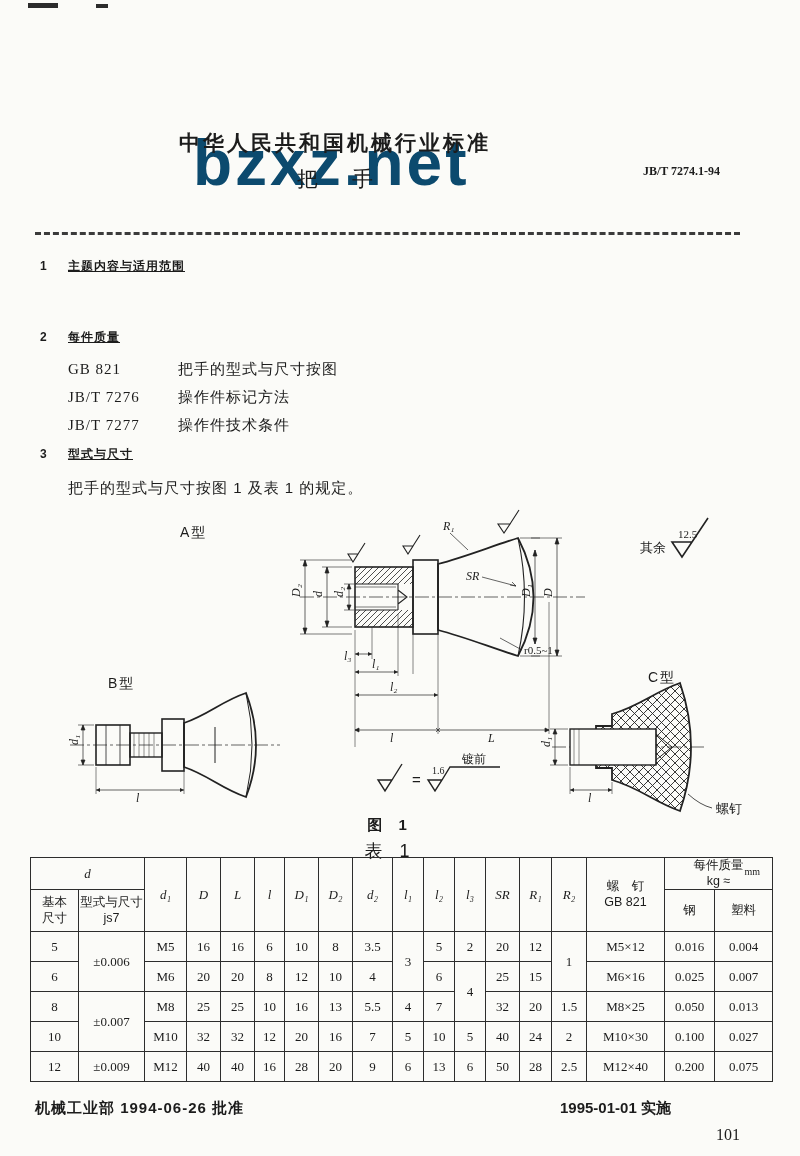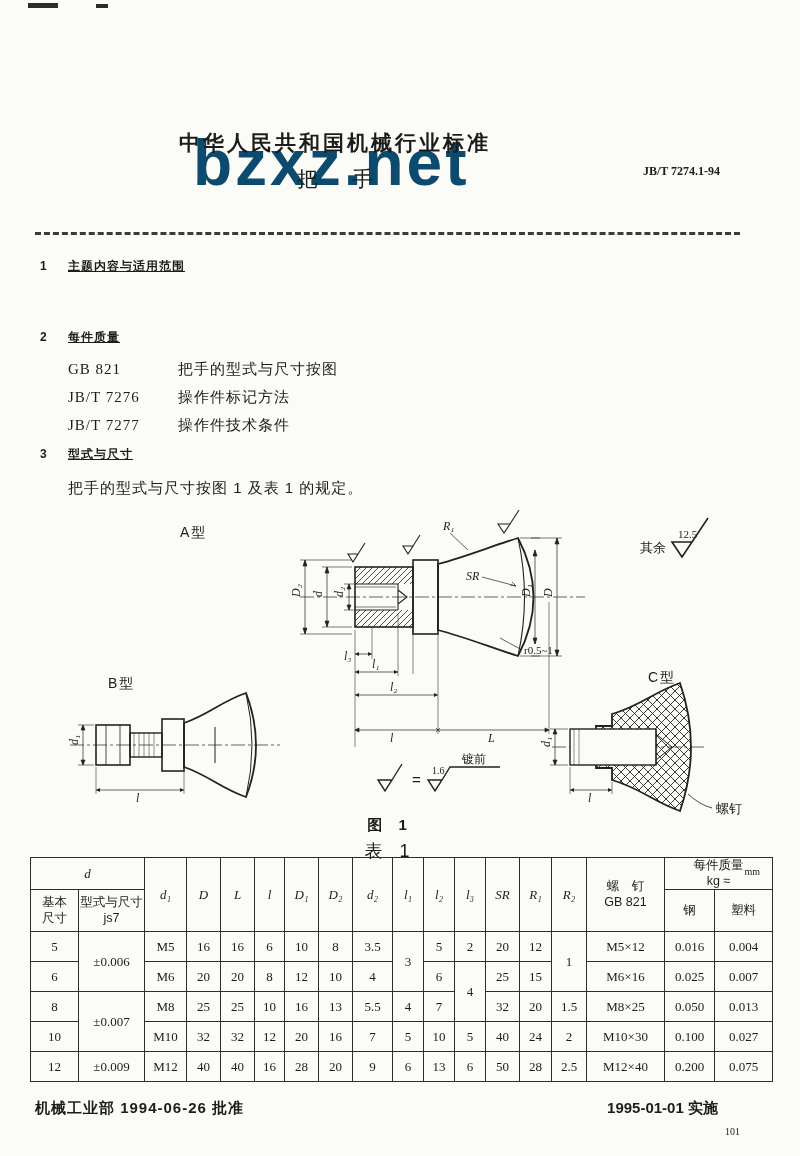--- a/index.html
+++ b/index.html
@@ -50,22 +50,22 @@
     border:1px solid #2d2d2d;padding:0;text-align:center;vertical-align:middle;
     font-weight:normal;white-space:pre-line;line-height:1.25;overflow:hidden;}
   #spec-table thead th{font-size:12.5px;}
   #spec-table .it{font-family:"Liberation Serif","DejaVu Serif",serif;font-style:italic;font-size:13px;}
   #spec-table tr{height:30px;}
   #spec-table thead tr:first-child{height:27px;}
   #spec-table thead tr:last-child{height:42px;}
   #spec-table tbody td{font-family:"Liberation Serif","DejaVu Serif",serif;font-size:13px;}
   
   #approval{top:1099px;left:35px;font-size:15px;font-weight:bold;letter-spacing:1px;}
-  #implement{top:1099px;left:560px;width:205px;text-align:center;font-size:15px;font-weight:bold;}
-  #page-no{top:1126px;left:600px;width:140px;text-align:right;font-size:10px;
+  #implement{top:1099px;left:560px;width:205px;text-align:left;font-size:15px;font-weight:bold;}
+  #page-no{top:1126px;left:600px;width:140px;text-align:right;font-size:16px;
     font-family:"Liberation Serif","DejaVu Serif",serif;}
 </style>
 </head>
 <body>
 
 <div id="page">
 
   <div class="abs smudge" style="top:3px;left:28px;width:30px;height:5px;"></div>
   <div class="abs smudge" style="top:4px;left:96px;width:12px;height:4px;"></div>
 

